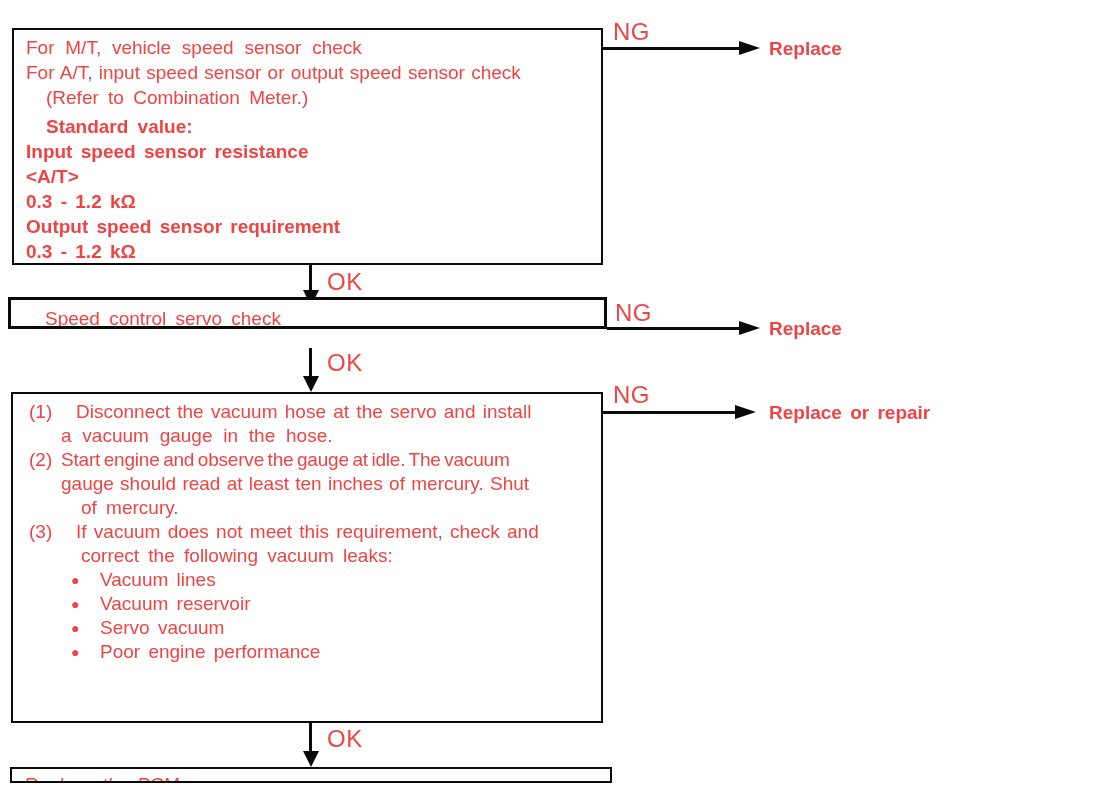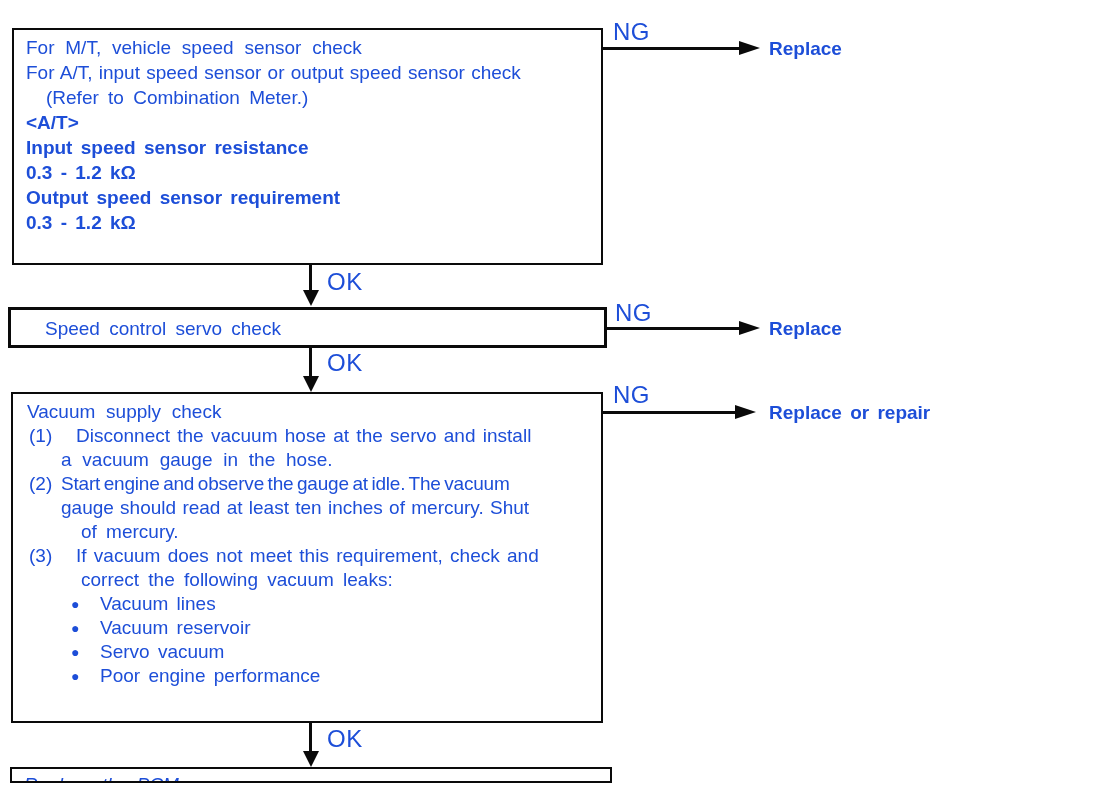--- a/index.html
+++ b/index.html
@@ -1,28 +1,28 @@
 <!DOCTYPE html>
 <html><head>
 <meta charset="utf-8">
 <style>
   * { margin:0; padding:0; box-sizing:border-box; }
   html,body { background:#ffffff; }
   .canvas {
     position:relative; width:1120px; height:808px;
-    background:#ffffff; color:#1d4ed8;
+    background:#ffffff; color:#ef4444;
     font-family:"Liberation Sans", sans-serif;
     font-size:19px; overflow:hidden;
   }
   .box {
     position:absolute; background:#ffffff;
     border:2px solid #0a0a0a; overflow:hidden;
   }
   #box1 { left:12px;  top:28px;  width:591px; height:237px; padding:5px 10px 0 12px; }
-  #box2 { left:8px;   top:307px; width:599px; height:41px;  border-width:3px; padding:6px 0 0 14px; }
+  #box2 { left:8px;   top:297px; width:599px; height:32px;  border-width:3px; padding:6px 0 0 14px; }
   #box3 { left:11px;  top:392px; width:592px; height:331px; padding:6px 8px 0 14px; }
   #box4 { left:10px;  top:767px; width:602px; height:16px;  padding:3px 0 0 12px;font-style:italic; }
 
   .ln  { line-height:25px; white-space:nowrap; }
   #box3 .ln { line-height:24px; }
   .b   { font-weight:bold; }
   .gap { margin-top:4px; }
 
   .ws1 { word-spacing:1px; }
   .ws2 { word-spacing:2px;margin-left:15px; }
@@ -55,22 +55,23 @@
 </style>
 </head>
 <body>
 
 <div class="canvas">
 
   <div class="box" id="box1">
     <div class="ln ws5">For M/T, vehicle speed sensor check</div>
     <div class="ln ws1">For A/T, input speed sensor or output speed sensor check</div>
     <div class="ln ws4">(Refer to Combination Meter.)</div>
+    <div class="ln b ws4 gap">Standard value:</div>
+    <div class="ln b ws3">Input speed sensor resistance</div>
     <div class="ln b ws1">&lt;A/T&gt;</div>
-    <div class="ln b ws3">Input speed sensor resistance</div>
     <div class="ln b ws3">0.3 - 1.2 kΩ</div>
     <div class="ln b ws3">Output speed sensor requirement</div>
     <div class="ln b ws3">0.3 - 1.2 kΩ</div>
   </div>
 
   <div class="flow-label" style="left:613px; top:21px;">NG</div>
   <div class="hline" style="left:603px; top:47px; width:137px;"></div>
   <div class="arr-right" style="left:739px; top:41px;"></div>
   <div class="result-label" style="left:769px; top:38px;">Replace</div>
 
@@ -85,21 +86,20 @@
   <div class="flow-label" style="left:615px; top:302px;">NG</div>
   <div class="hline" style="left:607px; top:327px; width:133px;"></div>
   <div class="arr-right" style="left:739px; top:321px;"></div>
   <div class="result-label" style="left:769px; top:318px;">Replace</div>
 
   <div class="vline" style="left:309px; top:348px; height:29px;"></div>
   <div class="arr-down" style="left:303px; top:376px;"></div>
   <div class="flow-label" style="left:327px; top:352px;">OK</div>
 
   <div class="box" id="box3">
-    <div class="ln ws5">Vacuum supply check</div>
 
     <div class="item">
       <span class="marker">(1)</span>
       <div class="ln ws2">Disconnect the vacuum hose at the servo and install</div>
       <div class="ln ws5">a vacuum gauge in the hose.</div>
     </div>
 
     <div class="item">
       <span class="marker">(2)</span>
       <div class="ln tight">Start engine and observe the gauge at idle. The vacuum</div>

